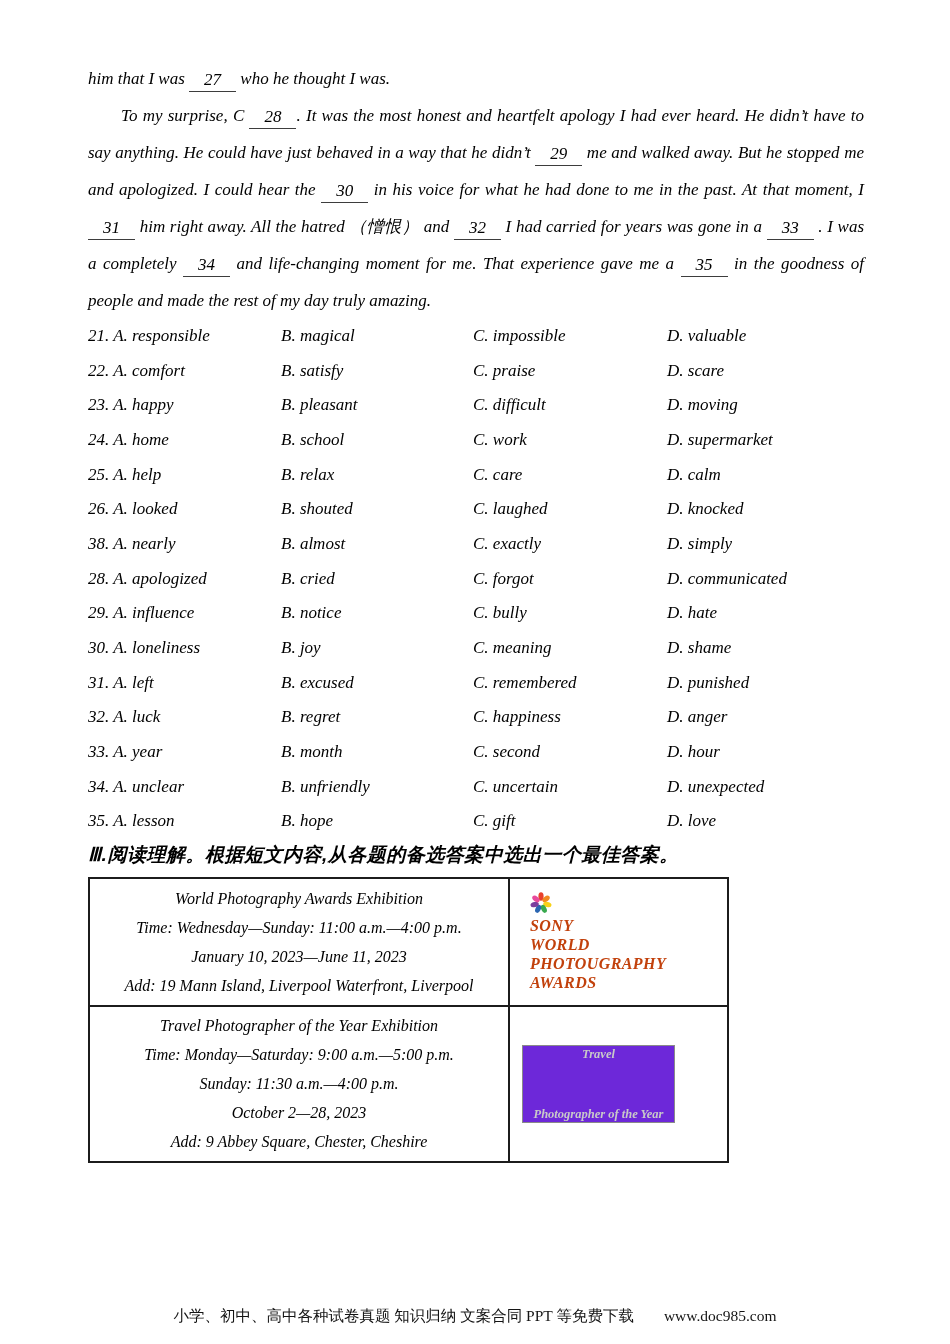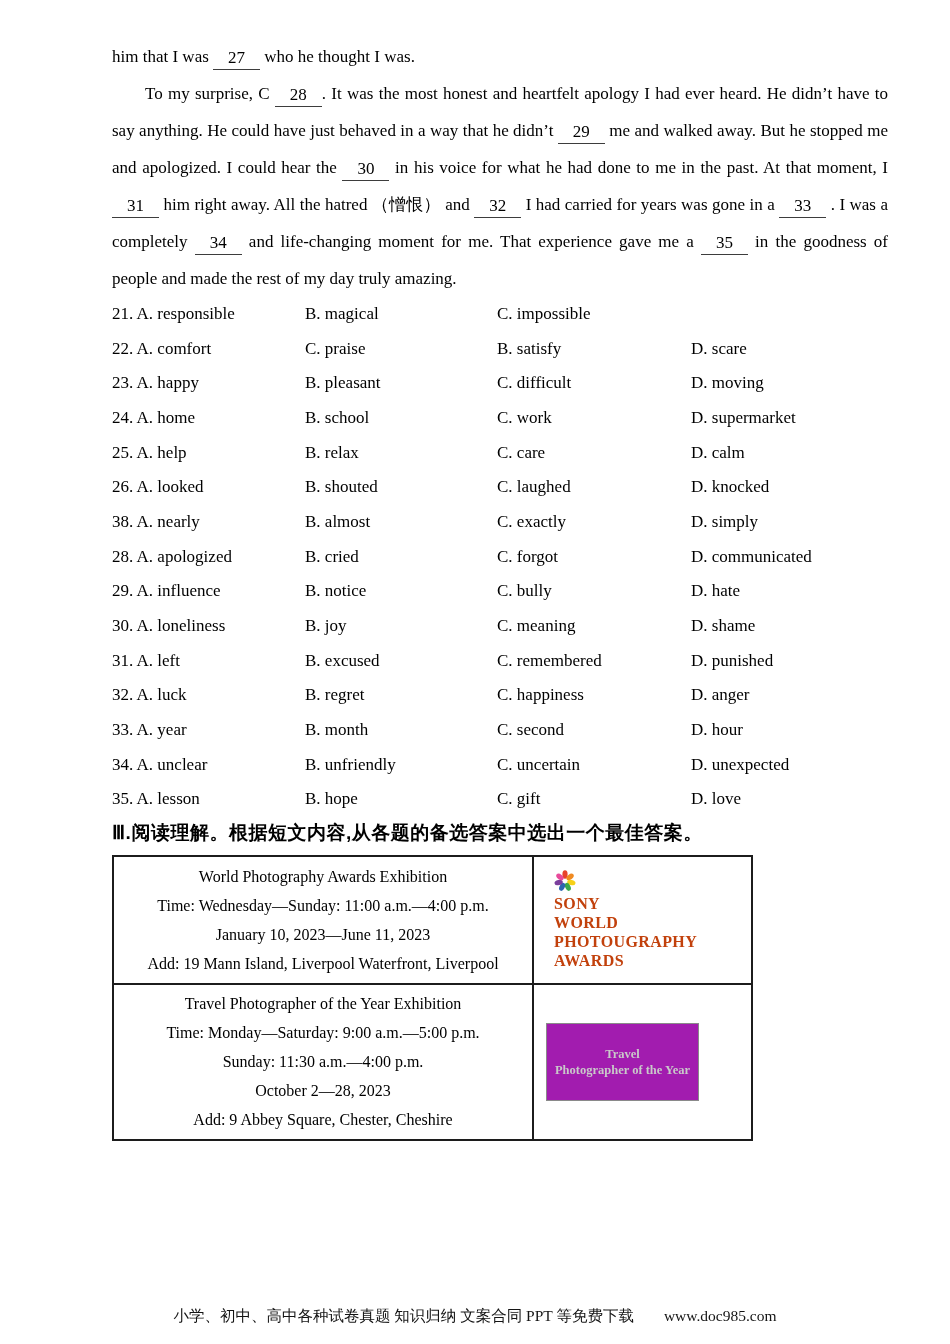--- a/index.html
+++ b/index.html
@@ -5,24 +5,25 @@
   html, body { margin: 0; padding: 0; }
   body {
     width: 950px; height: 1344px;
     background: #ffffff;
     position: relative;
     overflow: hidden;
     font-family: "Liberation Serif", serif;
     color: #000;
   }
   .content {
-    margin-left: 112px;
+    margin-left: 88px;
     width: 776px;
-    padding-top: 38px;
+    padding-top: 60px;
     font-size: 17px;
+    font-style: italic;
   }
   .para { margin: 0; line-height: 37px; }
   .para.justified { text-align: justify; }
   .para.indent { text-indent: 33px; }
   .blank {
     display: inline-block;
     padding: 0 15px;
     border-bottom: 1.5px solid #3d3d3d;
     text-indent: 0;
     line-height: 22px;
@@ -64,27 +65,27 @@
     font-weight: bold;
     color: #c2410c;
     font-size: 16px;
     line-height: 19px;
     letter-spacing: 0.4px;
     font-family: "Liberation Serif", serif;
   }
   .pinwheel { display: block; margin-bottom: 2px; }
   .tp-badge {
     width: 151px; height: 76px;
-    background: #a21caf;
+    background: #6d28d9;
     border: 1px solid #8a8a8a;
     margin-left: 12px;
     display: flex;
     flex-direction: column;
     align-items: center;
-    justify-content: center;
+    justify-content: space-between;
     text-align: center;
   }
   .tp-badge span {
     color: #c9c9c9;
     font-size: 12.5px;
     line-height: 16px;
     font-weight: bold;
     font-family: "Liberation Serif", serif;
     white-space: nowrap;
   }
@@ -106,25 +107,26 @@
 
   <p class="para"><span>him that I was </span><span class="blank">27</span><span> who he thought I was.</span></p>
 
   <p class="para justified indent"><span>To my surprise, C </span><span class="blank">28</span><span>. It was the most honest and heartfelt apology I had ever heard. He didn’t have to say anything. He could have just behaved in a way that he didn’t </span><span class="blank">29</span><span> me and walked away. But he stopped me and apologized. I could hear the </span><span class="blank">30</span><span> in his voice for what he had done to me in the past. At that moment, I </span><span class="blank">31</span><span> him right away. All the hatred （憎恨） and </span><span class="blank">32</span><span> I had carried for years was gone in a </span><span class="blank">33</span><span> .  I was a completely </span><span class="blank">34</span><span> and life-changing moment for me. That experience gave me a </span><span class="blank">35</span><span> in the goodness of people and made the rest of my day truly amazing.</span></p>
 
   <div class="questions">
     <div class="qrow">
         <span>21. A. responsible</span>
         <span>B. magical</span>
         <span>C. impossible</span>
+        <span>D. valuable</span>
       </div>
     <div class="qrow">
         <span>22. A. comfort</span>
+        <span>B. satisfy</span>
         <span>C. praise</span>
-        <span>B. satisfy</span>
         <span>D. scare</span>
       </div>
     <div class="qrow">
         <span>23. A. happy</span>
         <span>B. pleasant</span>
         <span>C. difficult</span>
         <span>D. moving</span>
       </div>
     <div class="qrow">
         <span>24. A. home</span>

